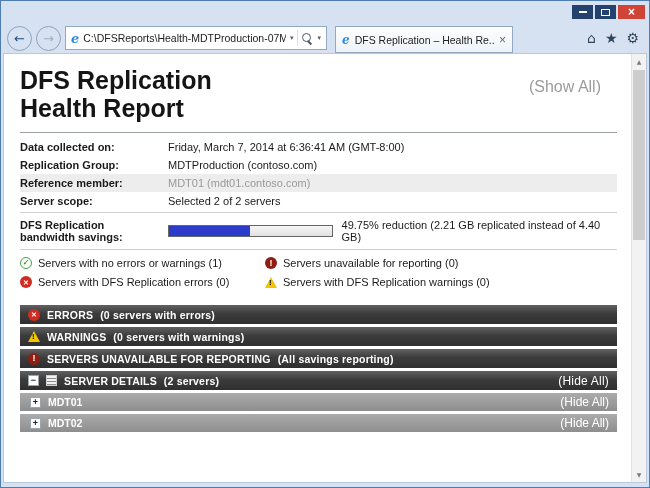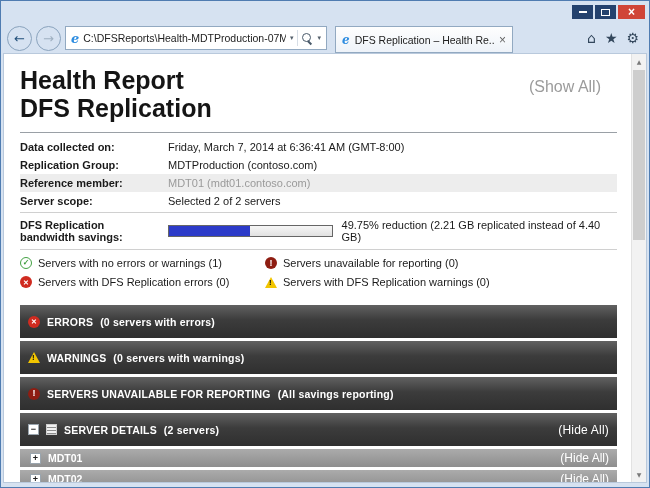--- a/index.html
+++ b/index.html
@@ -84,21 +84,21 @@
         justify-content:center; font-weight:bold; flex:0 0 12px; line-height:1; }
   .icon-check   { border:1px solid #44a244; color:#3a9a3a; background:#fff; font-size:8px; }
   .icon-error   { background:#d02b20; color:#fff; font-size:7px; }
   .icon-unavail { background:#8e1d12; color:#fff; font-size:9px; }
   .icon-warning { width:0; height:0; border-left:6px solid transparent; border-right:6px solid transparent;
                   border-bottom:11px solid #f2c500; position:relative; display:inline-block; flex:0 0 12px; }
   .icon-warning .wex { position:absolute; left:-2px; top:1px; color:#111; font-size:8px; font-weight:bold; }
 
   
   .bars { margin-top:14px; }
-  .bar { height:33px; background:linear-gradient(180deg,#616161,#3c3c3c 45%,#2f2f2f);
+  .bar { height:19px; background:linear-gradient(180deg,#616161,#3c3c3c 45%,#2f2f2f);
          display:flex; align-items:center; gap:7px; padding:0 8px; margin-bottom:3px;
          color:#fff; font-size:10.5px; font-weight:bold; letter-spacing:0.2px; cursor:pointer; }
   .bsub { font-weight:bold; }
   .bar-action { margin-left:auto; font-weight:normal; font-size:12px; color:#fff; cursor:pointer; }
 
   .expand { width:11px; height:11px; background:#fff; border:1px solid #9aa5ae; color:#222;
             display:inline-flex; align-items:center; justify-content:center; font-size:9px;
             font-weight:bold; line-height:1; flex:0 0 11px; cursor:pointer; }
   .server-icon { width:11px; height:11px; border:1px solid #cfcfcf; flex:0 0 11px;
                  background:repeating-linear-gradient(180deg,#f2f2f2 0 2px,#8d8d8d 2px 3px); }
@@ -153,22 +153,22 @@
       <span>⚙</span>
     </div>
   </div>
 
   <div class="page">
     <div class="page-inner">
 
       <div class="showall">(Show All)</div>
 
       <div class="h1">
+        <div>DFS Replication</div>
         <div>Health Report</div>
-        <div>DFS Replication</div>
       </div>
       <div class="title-rule"></div>
 
       <div class="fields">
         <div class="frow">
           <div class="flabel">Data collected on:</div>
           <div class="fvalue">Friday, March 7, 2014 at 6:36:41 AM (GMT-8:00)</div>
         </div>
         <div class="frow">
           <div class="flabel">Replication Group:</div>

